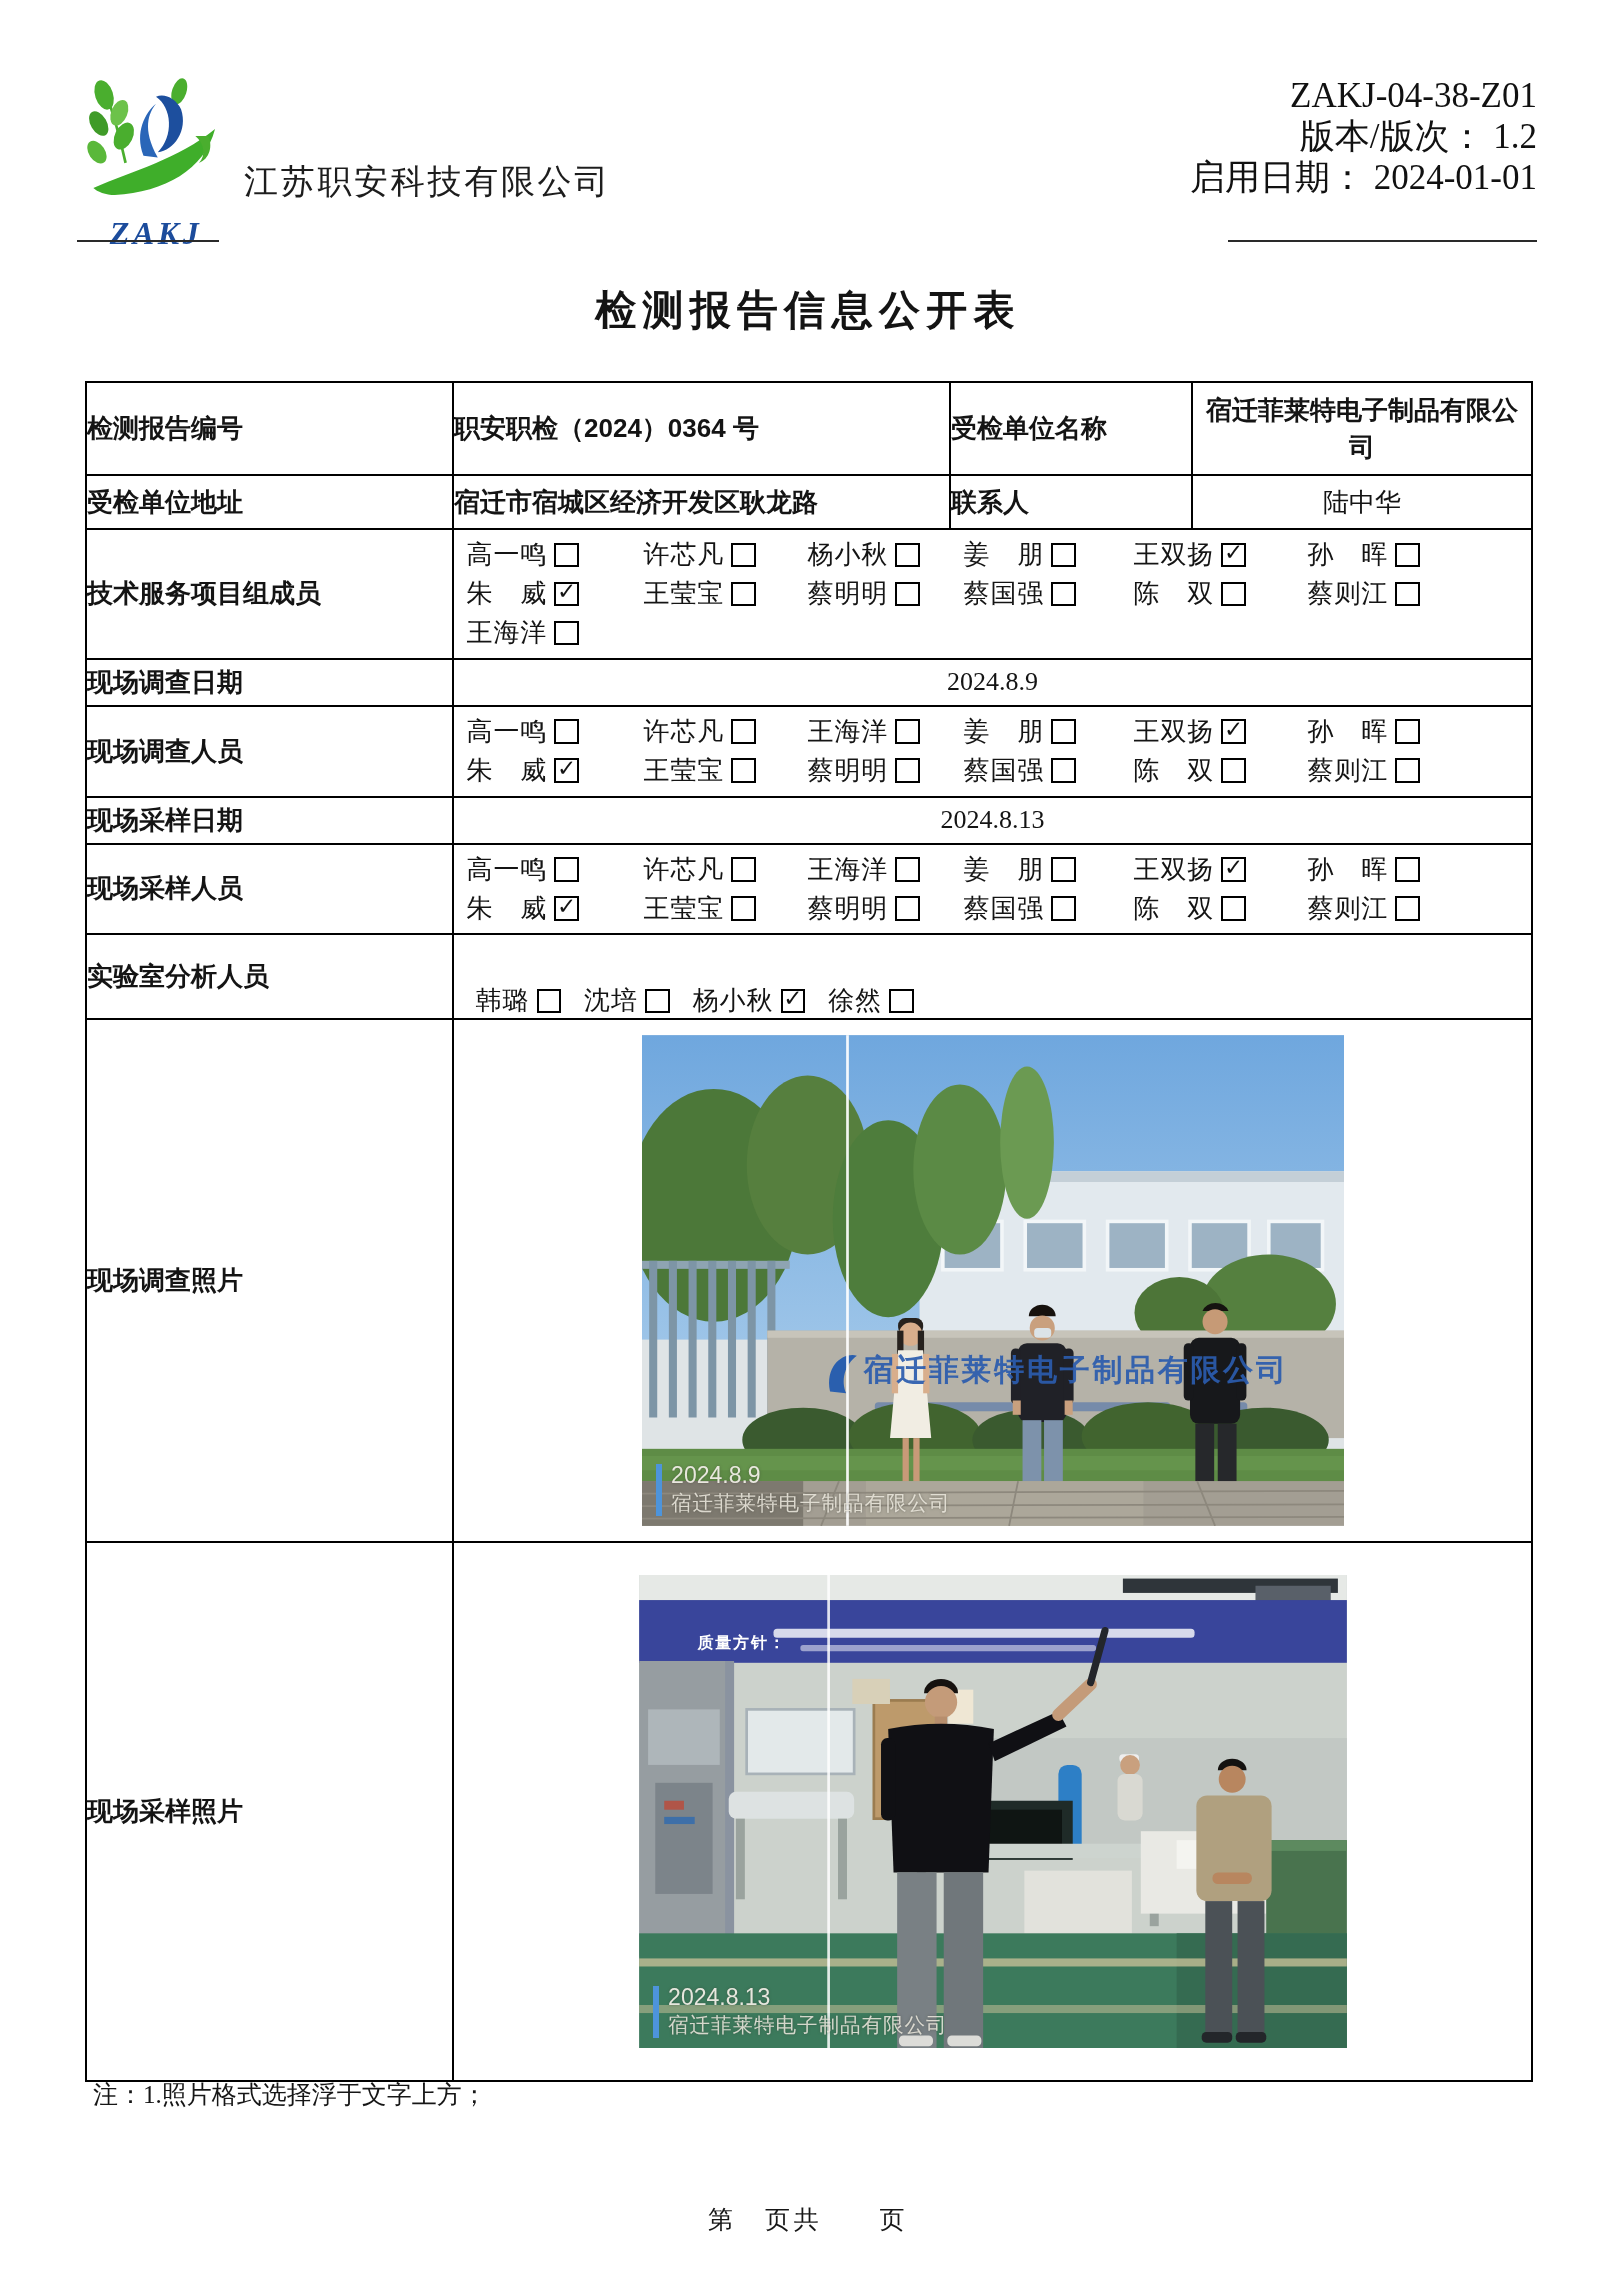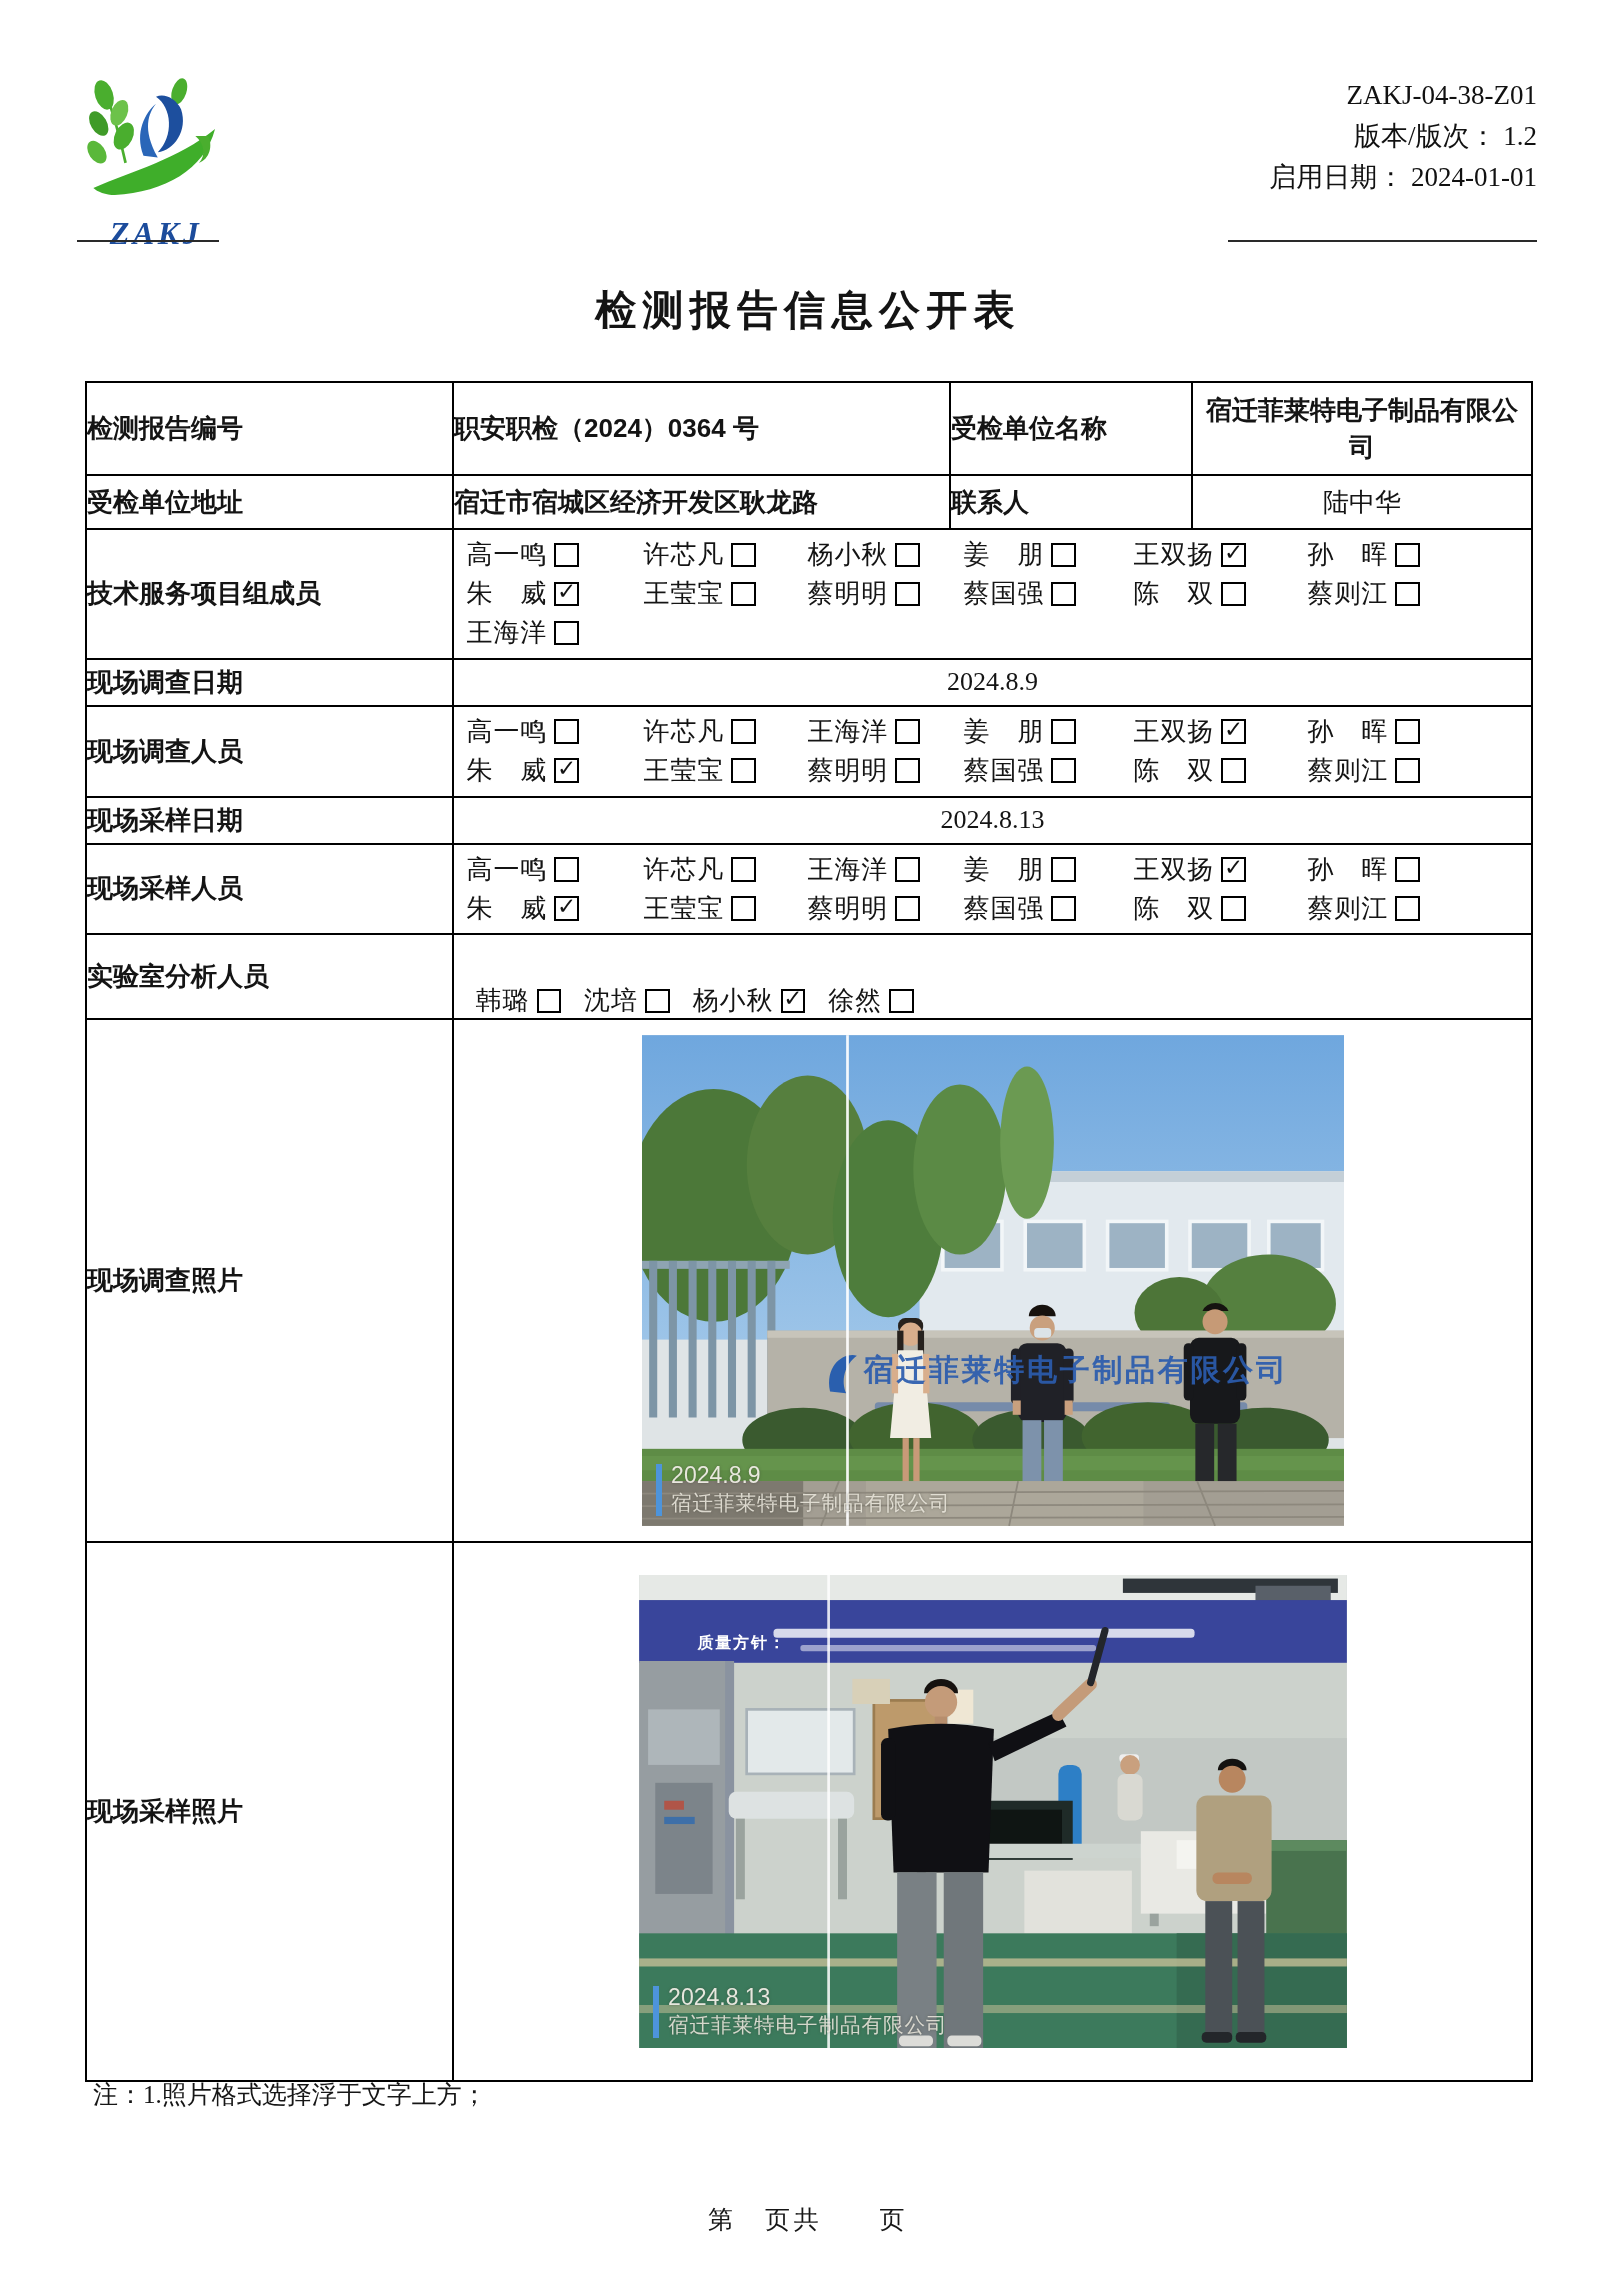--- a/index.html
+++ b/index.html
@@ -5,21 +5,21 @@
   html,body{margin:0;padding:0;background:#ffffff;}
   .page{position:relative;width:1616px;height:2293px;background:#ffffff;overflow:hidden;
         font-family:"Liberation Serif","DejaVu Serif",serif;color:#141414;font-size:26px;}
 
   
   .logo-block{position:absolute;left:79px;top:77px;width:154px;text-align:center;}
   .logo-text{font-family:"Liberation Serif",serif;font-style:italic;font-weight:700;
              color:#1c4c9c;font-size:32px;letter-spacing:3.6px;margin-top:-5.4px;}
   .logo-rule{position:absolute;left:77px;top:240px;width:142px;height:1.8px;background:#2a2a2a;}
   .company{position:absolute;left:244px;top:159px;font-size:34px;letter-spacing:2.7px;color:#1d1d1d;}
-  .doc-meta{position:absolute;right:79px;top:75px;text-align:right;font-size:27px;line-height:41px;color:#111;}
+  .doc-meta{position:absolute;right:79px;top:75px;text-align:right;font-size:35px;line-height:41px;color:#111;}
   .meta-rule{position:absolute;right:79px;top:240px;width:309px;height:1.8px;background:#2a2a2a;}
 
   
   .title{position:absolute;left:0;top:283px;width:100%;text-align:center;
          font-size:41px;font-weight:700;letter-spacing:6.3px;
          font-family:"Liberation Sans","DejaVu Sans",sans-serif;}
 
   
   table.main{position:absolute;left:85px;top:381px;width:1446px;border-collapse:collapse;
              table-layout:fixed;border:2.7px solid #000;}
@@ -90,20 +90,21 @@
         <ellipse cx="112" cy="16" rx="8" ry="15" fill="#4aae2e" transform="rotate(18 112 16)"></ellipse>
         <path d="M86,22 C104,34 106,66 88,84 C106,82 122,60 114,36 C108,24 96,18 86,22 Z" fill="#1d4f9e"></path>
         <path d="M88,90 C70,58 78,40 86,30 C74,40 62,62 72,88 Z" fill="#2a66b8"></path>
         <path d="M16,124 C62,104 110,92 152,58 C140,104 96,128 40,132 C30,132 20,128 16,124 Z" fill="#3fae2a"></path>
         <path d="M130,66 C140,74 142,88 134,96 C146,92 150,76 144,66 Z" fill="#4aae2e"></path>
       </g>
     </svg>
     <div class="logo-text">ZAKJ</div>
   </div>
   <div class="logo-rule"></div>
+  <div class="company">江苏职安科技有限公司</div>
   <div class="doc-meta">
     <div>ZAKJ-04-38-Z01</div>
     <div>版本/版次： 1.2</div>
     <div>启用日期： 2024-01-01</div>
   </div>
   <div class="meta-rule"></div>
 
   <div class="title">检测报告信息公开表</div>
 
   <table class="main">

